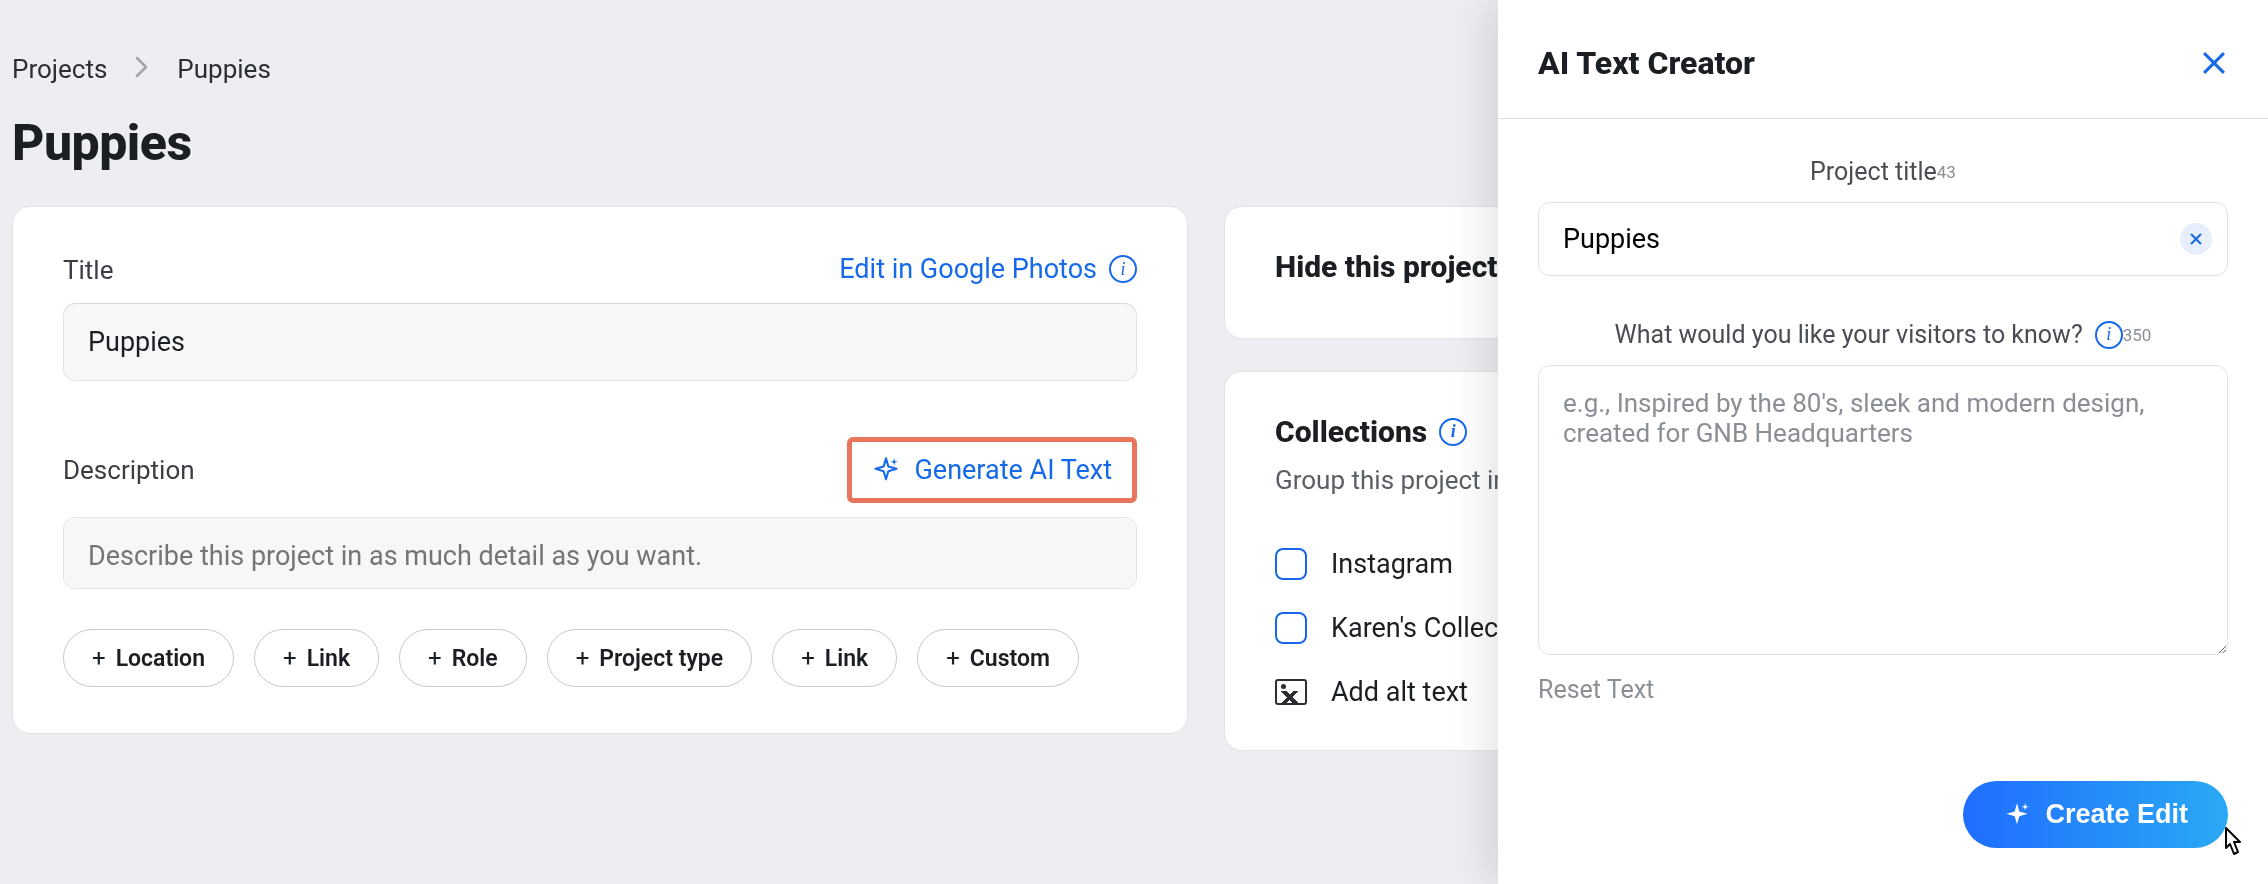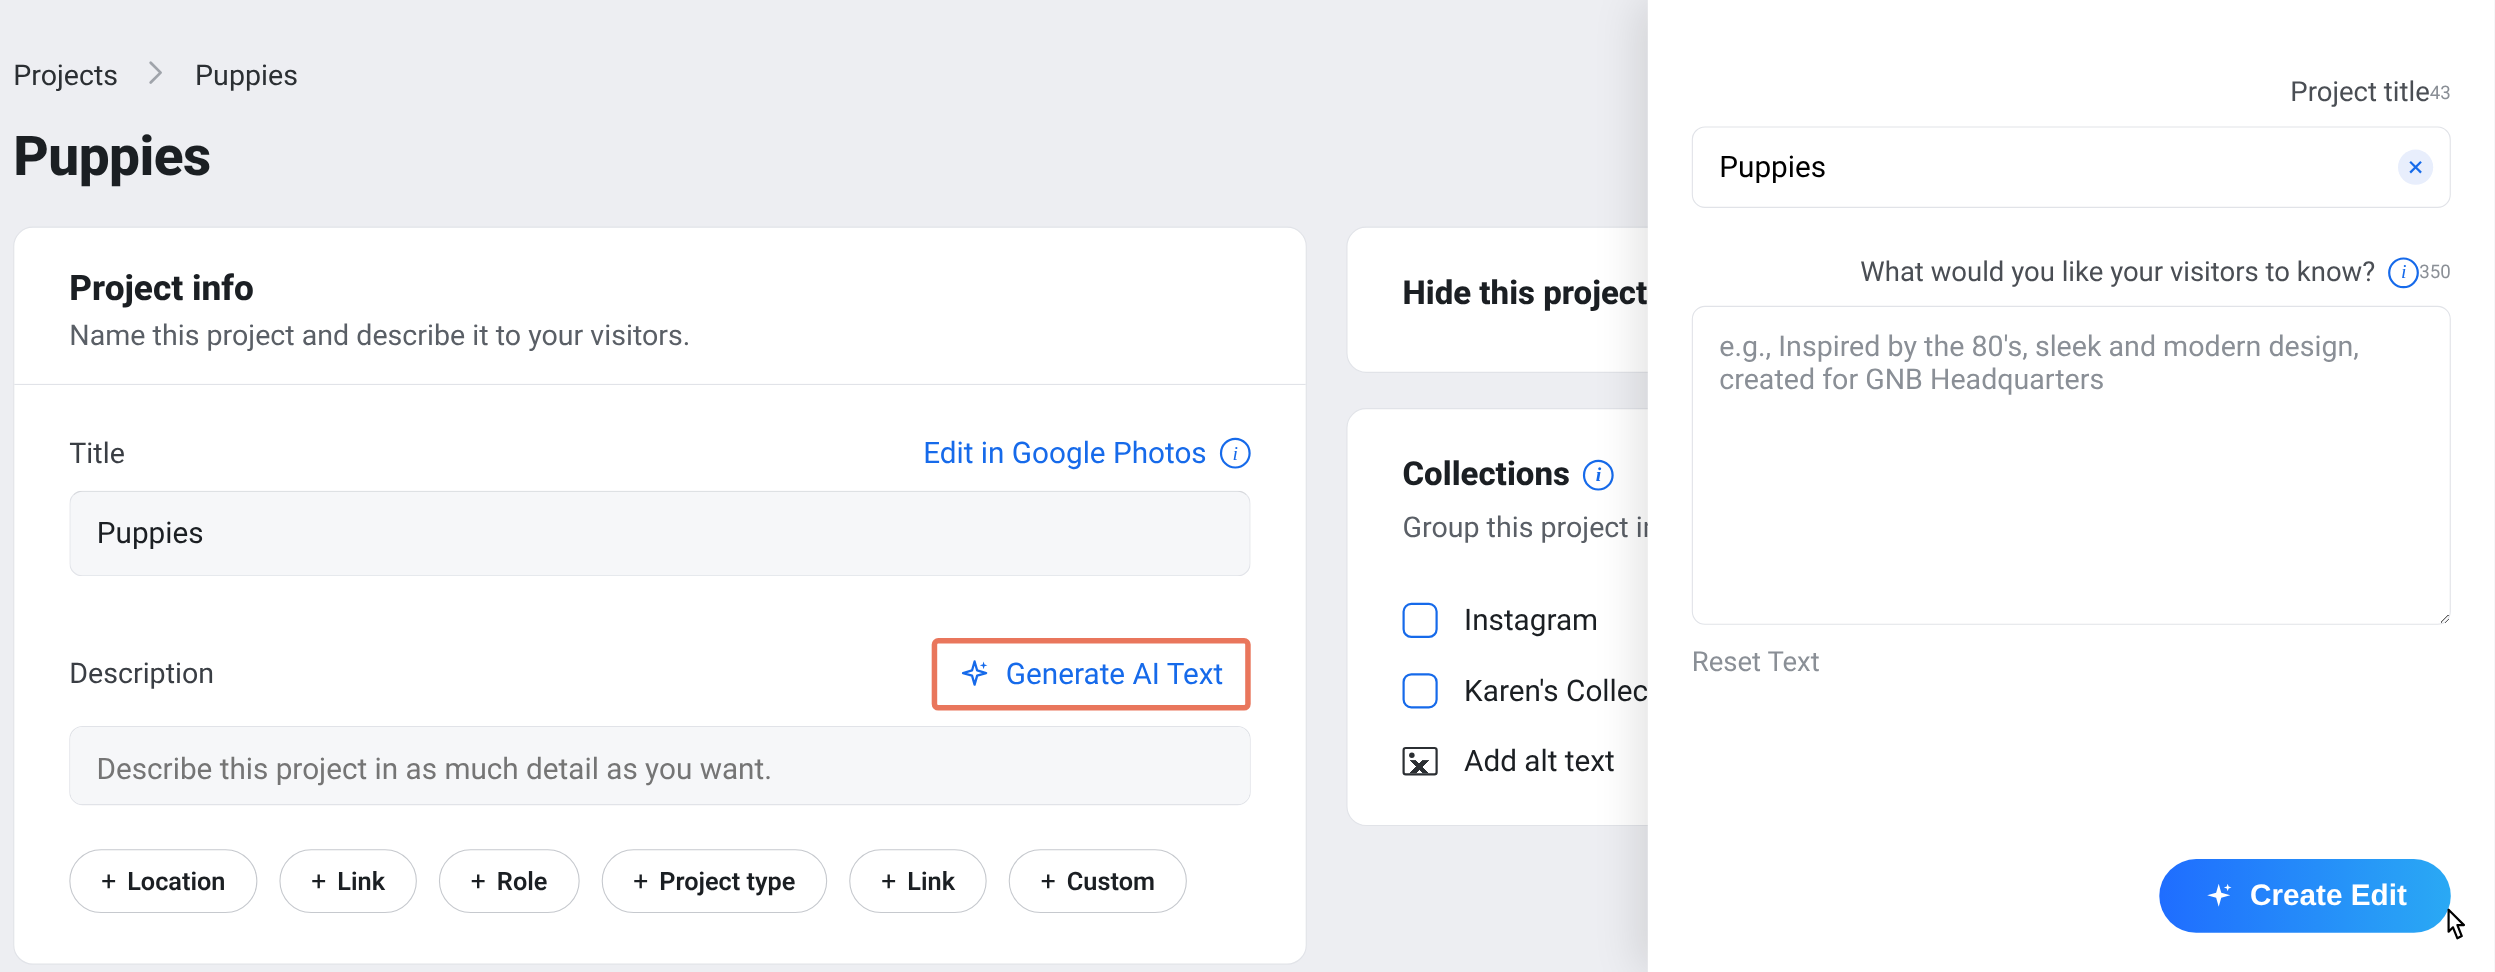--- a/index.html
+++ b/index.html
@@ -198,21 +198,21 @@
     width: 28px; height: 28px; position: relative; cursor: pointer;
   }
   .close-x::before, .close-x::after {
     content: ""; position: absolute; left: 50%; top: 50%; width: 28px; height: 3px; background: var(--blue);
     transform-origin: center;
   }
   .close-x::before { transform: translate(-50%,-50%) rotate(45deg); }
   .close-x::after  { transform: translate(-50%,-50%) rotate(-45deg); }
 
   .ai-body { padding: 38px 40px; flex: 1; }
-  .ai-label-row { display: flex; justify-content: flex-end; align-items: center; margin-bottom: 16px; margin-top: 32px; }
+  .ai-label-row { display: flex; justify-content: center; align-items: center; margin-bottom: 16px; }
   .ai-label { font-size: 25px; color: #4a4e54; }
   .ai-count { font-size: 17px; color: #8a8f96; }
   .ai-input-wrap { position: relative; margin-bottom: 44px; }
   .ai-input {
     width: 100%; border: 1.5px solid var(--border); border-radius: 12px;
     padding: 20px 64px 20px 24px; font-size: 27px; font-family: inherit;
   }
   .clear-x {
     position: absolute; right: 16px; top: 50%; transform: translateY(-50%);
     width: 32px; height: 32px; border-radius: 50%; background: #e8eefc;
@@ -267,24 +267,20 @@
   <div class="round-btn">
     <span>•••</span>
   </div>
   <button class="cancel-btn">Cancel</button>
   <div class="grey-circle"></div>
 </div>
 
 <div class="columns">
   <div class="col-left">
     <div class="card">
-      <div class="card-head">
-        <h2 class="card-title">Project info</h2>
-        <p class="card-sub">Name this project and describe it to your visitors.</p>
-      </div>
       <div class="card-body">
         <div class="field-label-row">
           <span class="field-label">Title</span>
           <span class="link-blue">
             <span>Edit in Google Photos</span>
             <span class="info-icon">i</span>
           </span>
         </div>
         <input class="text-input" value="Puppies" style="">
 
@@ -358,20 +354,24 @@
             <span class="img-icon"></span>
             <span>Add alt text</span>
           </div>
         </div>
       </div>
     </div>
   </div>
 </div>
 
 <div class="ai-panel">
+  <div class="ai-head">
+    <h2 class="ai-title">AI Text Creator</h2>
+    <div class="close-x"></div>
+  </div>
   <div class="ai-body">
     <div class="ai-label-row">
       <span class="ai-label">Project title</span>
       <span class="ai-count">43</span>
     </div>
     <div class="ai-input-wrap">
       <input class="ai-input" value="Puppies" style="">
       <div class="clear-x"></div>
     </div>
 

